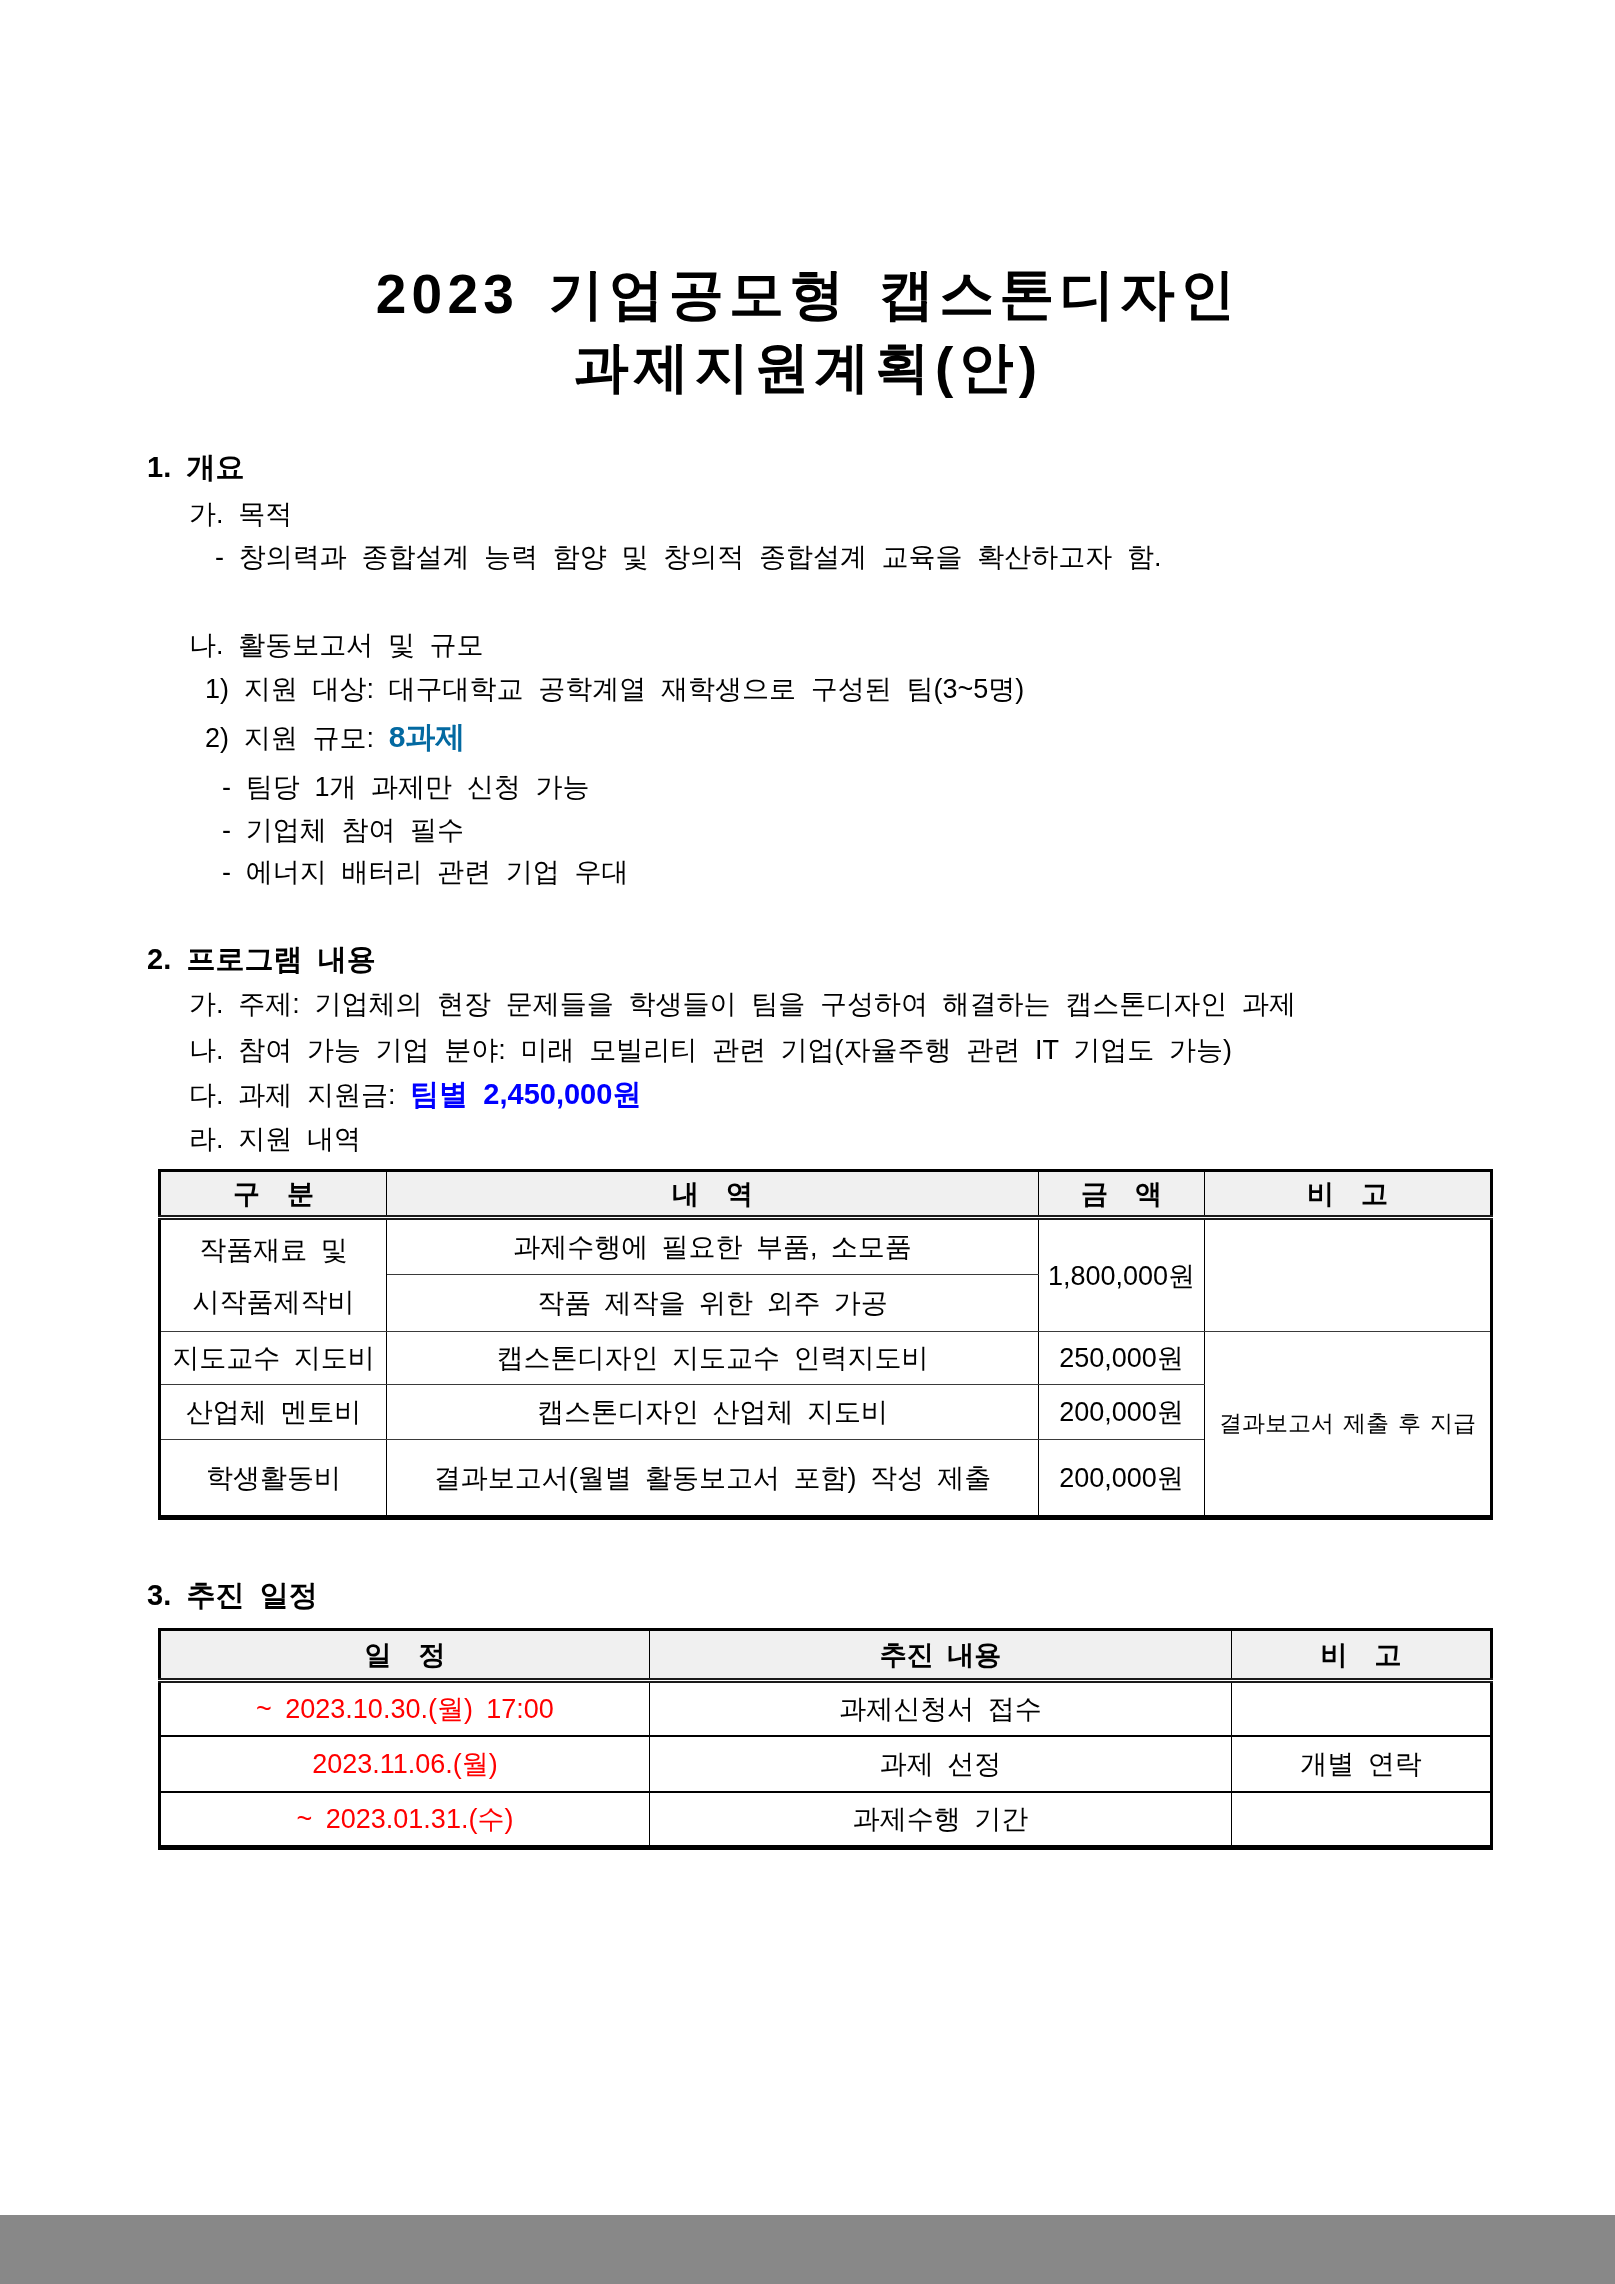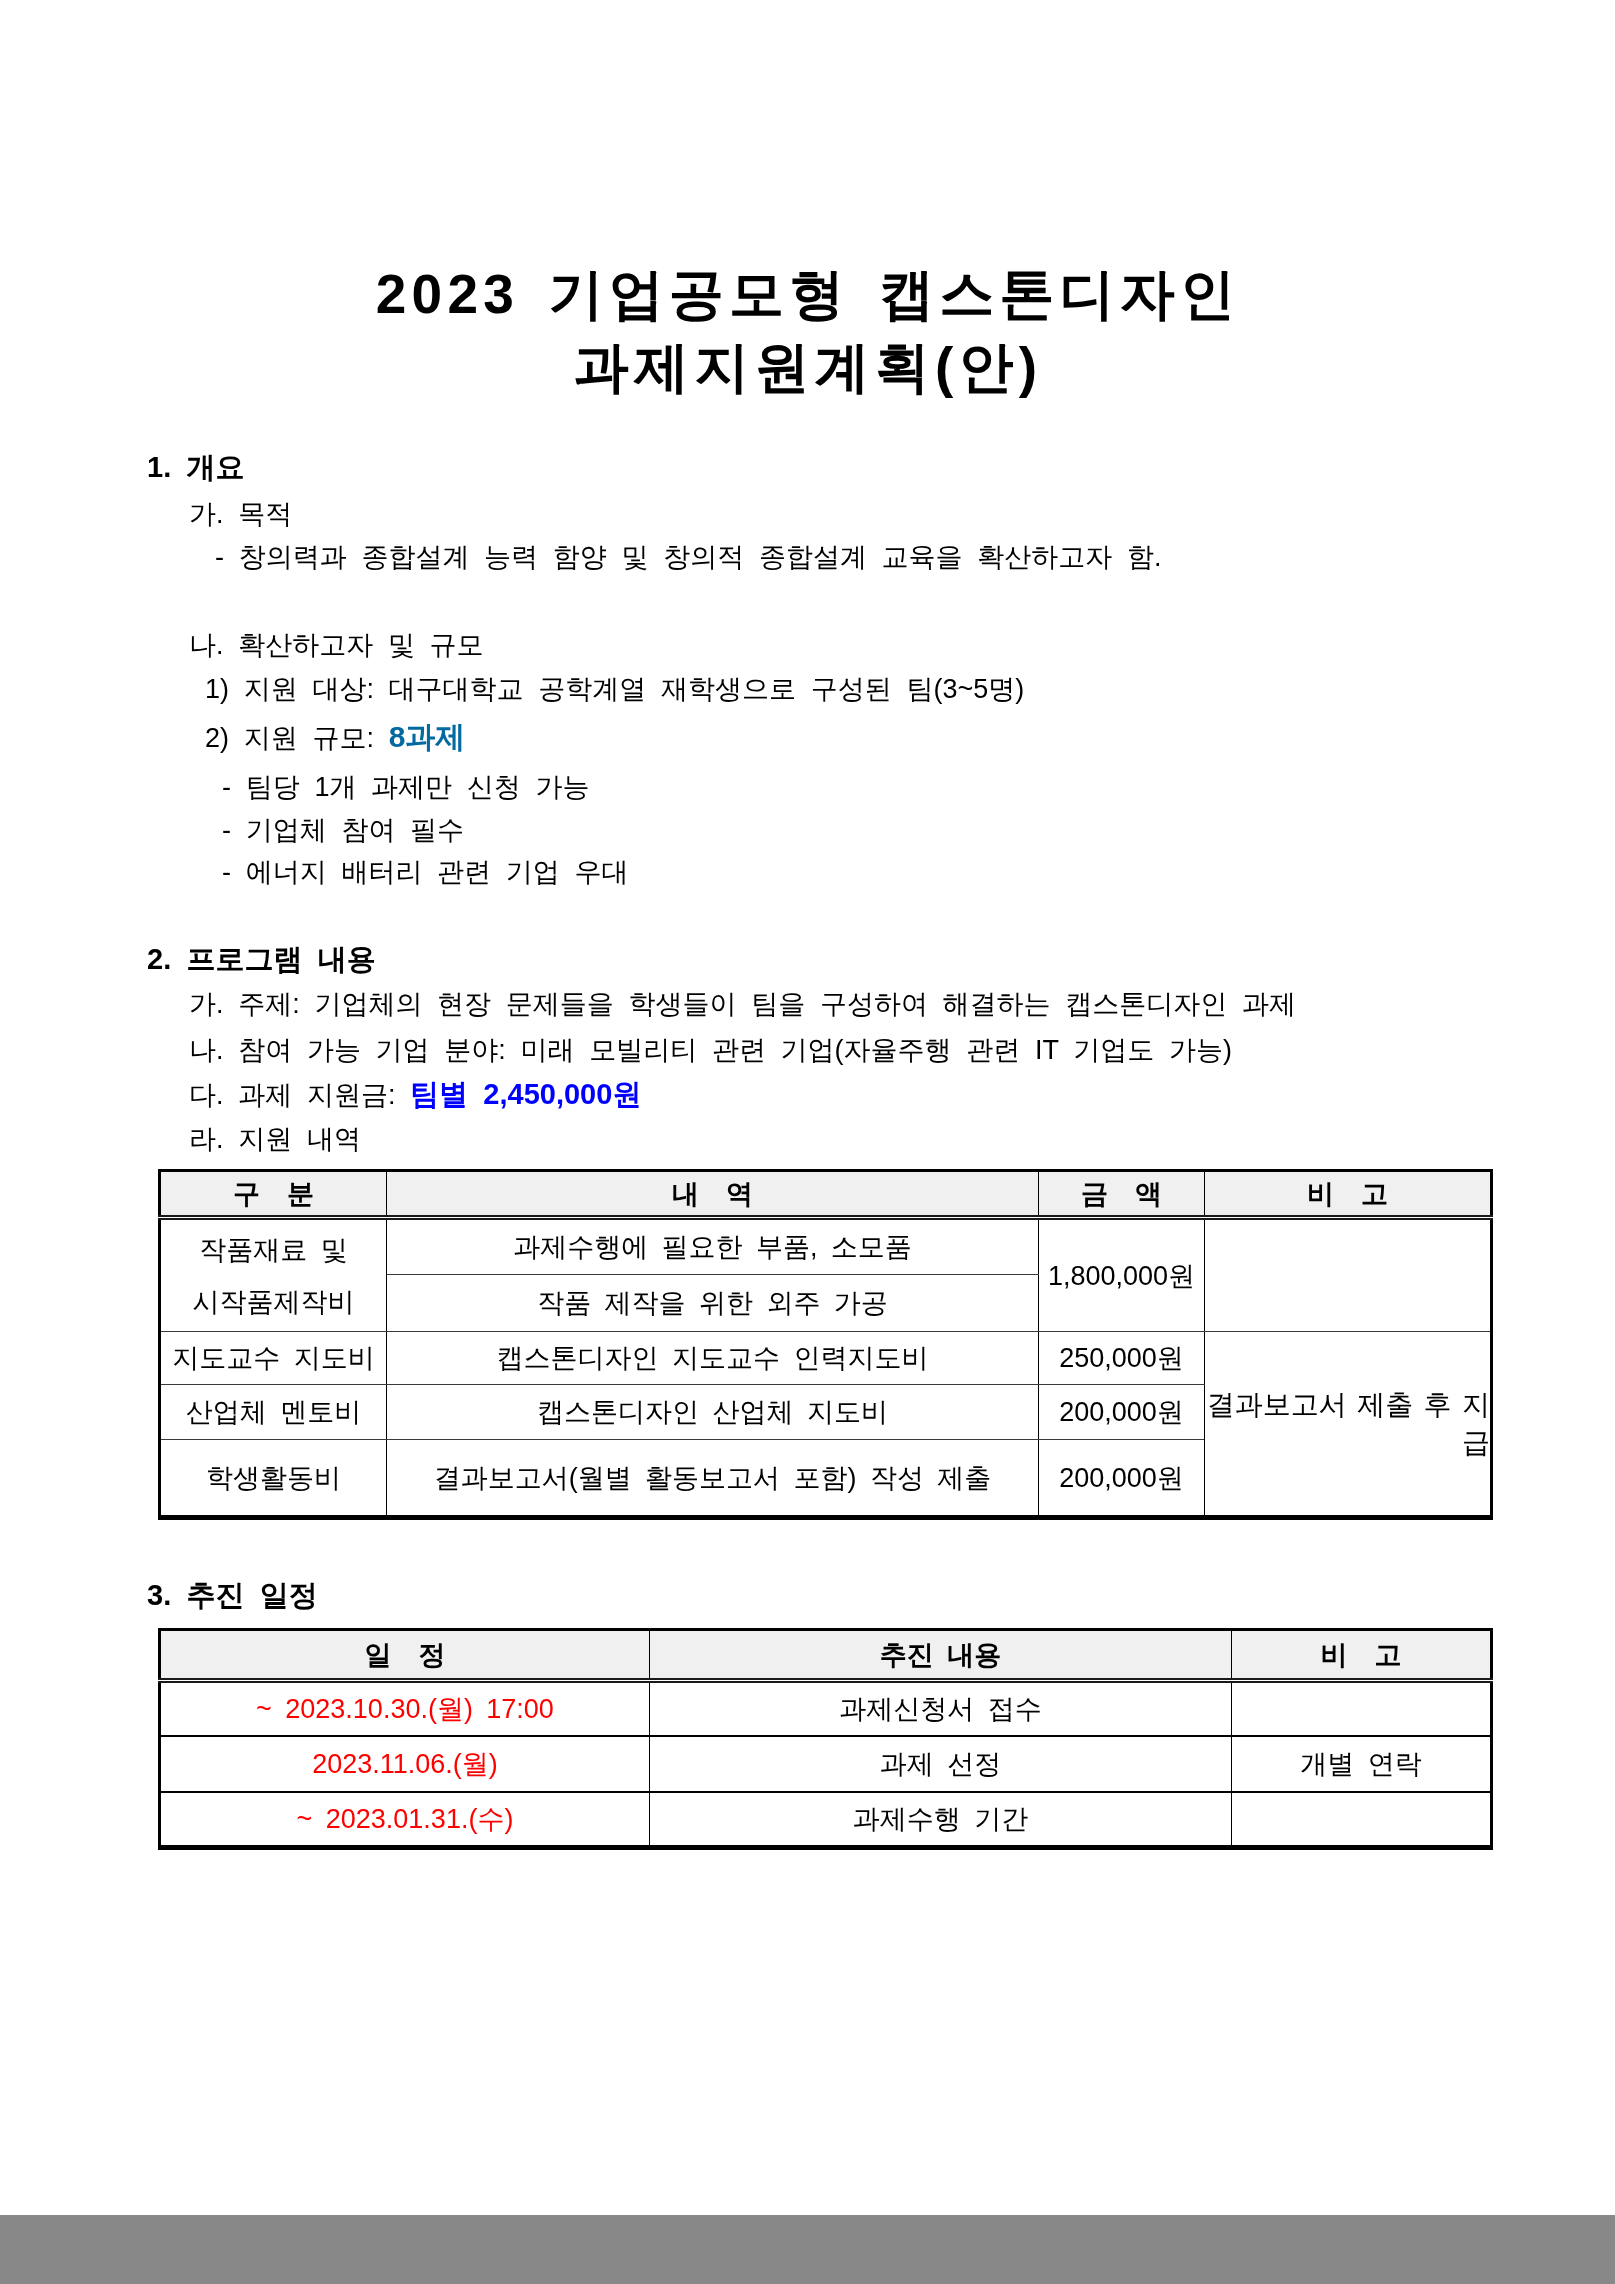--- a/index.html
+++ b/index.html
@@ -32,38 +32,38 @@
     background:#f0f0f0; font-weight:700; text-align:center;
     border-bottom:5.2px double #1a1a1a;
   }
   
   table.support td { border-width:1.3px; border-color:#3a3a3a; border-left-color:#000; border-right-color:#000; }
   table.schedule td { border-width:2.6px 1.3px; border-color:#000; }
   table.tbl { border:3.3px solid #000; border-top-width:3.9px; border-bottom-width:5.2px; }
 
   td.c { text-align:center; }
   td.l { text-align:center; padding-left:15.6px; }
-  td.note-cell { text-align:right; font-size:28px; word-spacing:2.6px; padding:0 2.6px; }
+  td.note-cell { text-align:center; font-size:23px; word-spacing:2.6px; padding:0 2.6px; }
   td.red { color:#ff0000; }
   .cat-two-line { line-height:52px; display:inline-block; }
 </style>
 </head>
 <body>
 
 <div class="page">
 
   <div class="title-block">
     <div class="title-line">2023 기업공모형 캡스톤디자인</div>
     <div class="title-line">과제지원계획(안)</div>
   </div>
 
   <div class="line sect" style="left:147px; top:452px">1. 개요</div>
   <div class="line" style="left:189px; top:499px">가. 목적</div>
   <div class="line" style="left:215px; top:542px">- 창의력과 종합설계 능력 함양 및 창의적 종합설계 교육을 확산하고자 함.</div>
-  <div class="line" style="left:189px; top:630px">나. 확산하고자 및 규모</div>
+  <div class="line" style="left:189px; top:630px">나. 활동보고서 및 규모</div>
   <div class="line" style="left:205px; top:674px">1) 지원 대상: 대구대학교 공학계열 재학생으로 구성된 팀(3~5명)</div>
   <div class="line" style="left:205px; top:721px"><span>2) 지원 규모: </span><span class="red-strong">8과제</span></div>
   <div class="line" style="left:222px; top:772px">- 팀당 1개 과제만 신청 가능</div>
   <div class="line" style="left:222px; top:815px">- 기업체 참여 필수</div>
   <div class="line" style="left:222px; top:857px">- 에너지 배터리 관련 기업 우대</div>
 
   <div class="line sect" style="left:147px; top:944px">2. 프로그램 내용</div>
   <div class="line" style="left:189px; top:989px">가. 주제: 기업체의 현장 문제들을 학생들이 팀을 구성하여 해결하는 캡스톤디자인 과제</div>
   <div class="line" style="left:189px; top:1035px">나. 참여 가능 기업 분야: 미래 모빌리티 관련 기업(자율주행 관련 IT 기업도 가능)</div>
   <div class="line" style="left:189px; top:1079px"><span>다. 과제 지원금: </span><span class="blue-strong">팀별 2,450,000원</span></div>

